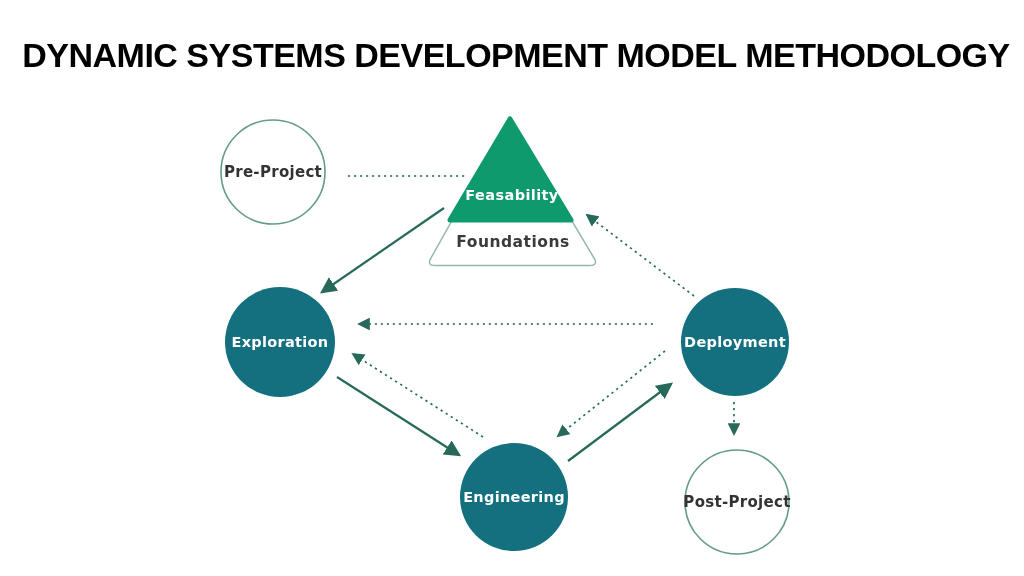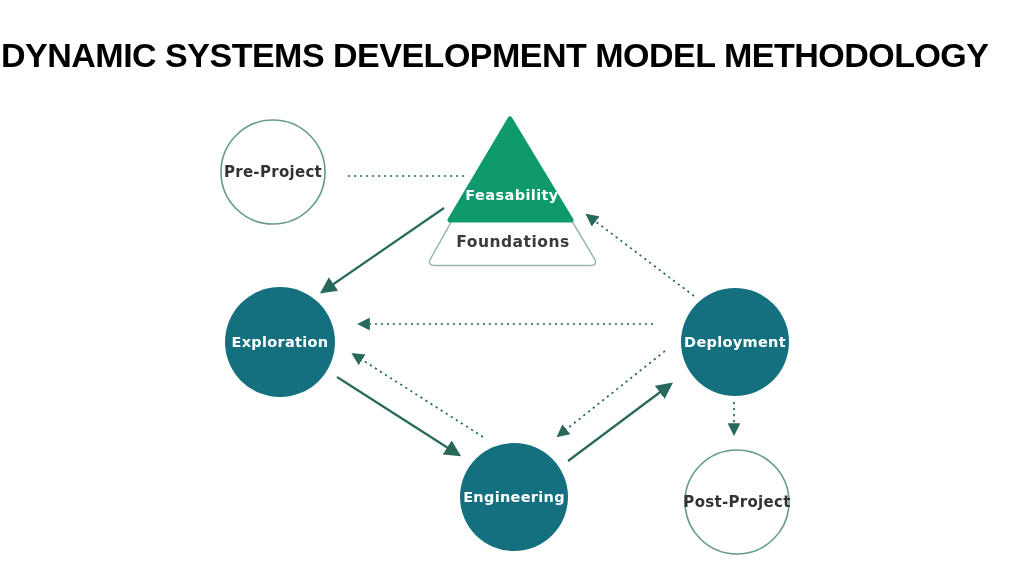--- a/index.html
+++ b/index.html
@@ -8,22 +8,23 @@
     position: relative;
     width: 1024px;
     height: 576px;
     background: #ffffff;
     overflow: hidden;
     font-family: "DejaVu Sans", sans-serif;
   }
   .page-title {
     position: absolute;
     top: 36px;
-    left: 1px;
+    left: 16px;
     width: 1000px;
+    text-align: center;
     font-family: "Liberation Sans", sans-serif;
     font-weight: 700;
     font-size: 34px;
     letter-spacing: -0.5px;
     color: #000000;
     white-space: nowrap;
   }
   svg.diagram {
     position: absolute;
     top: 0;

